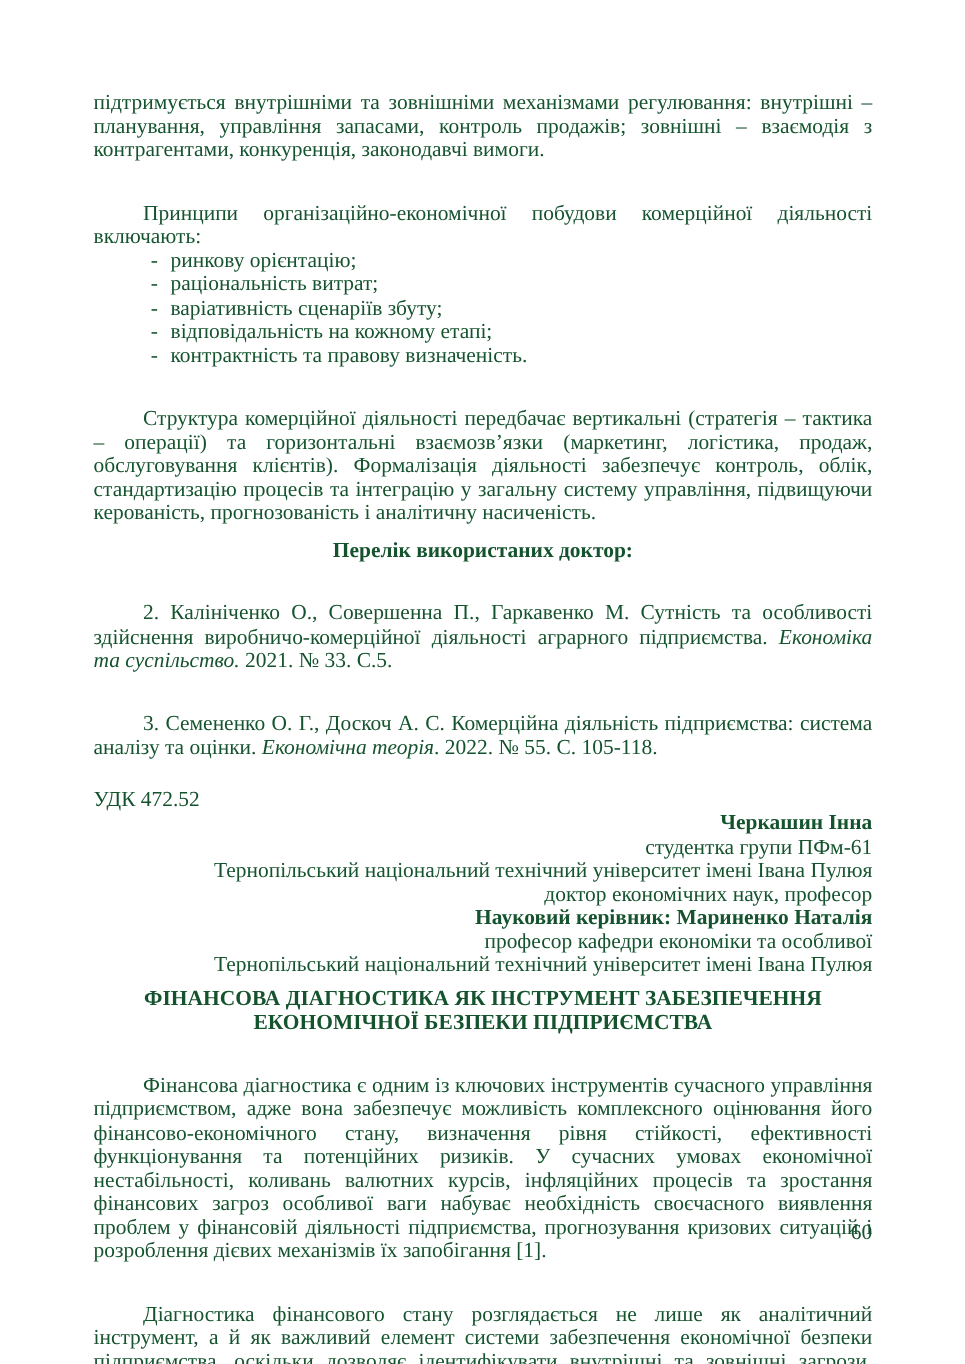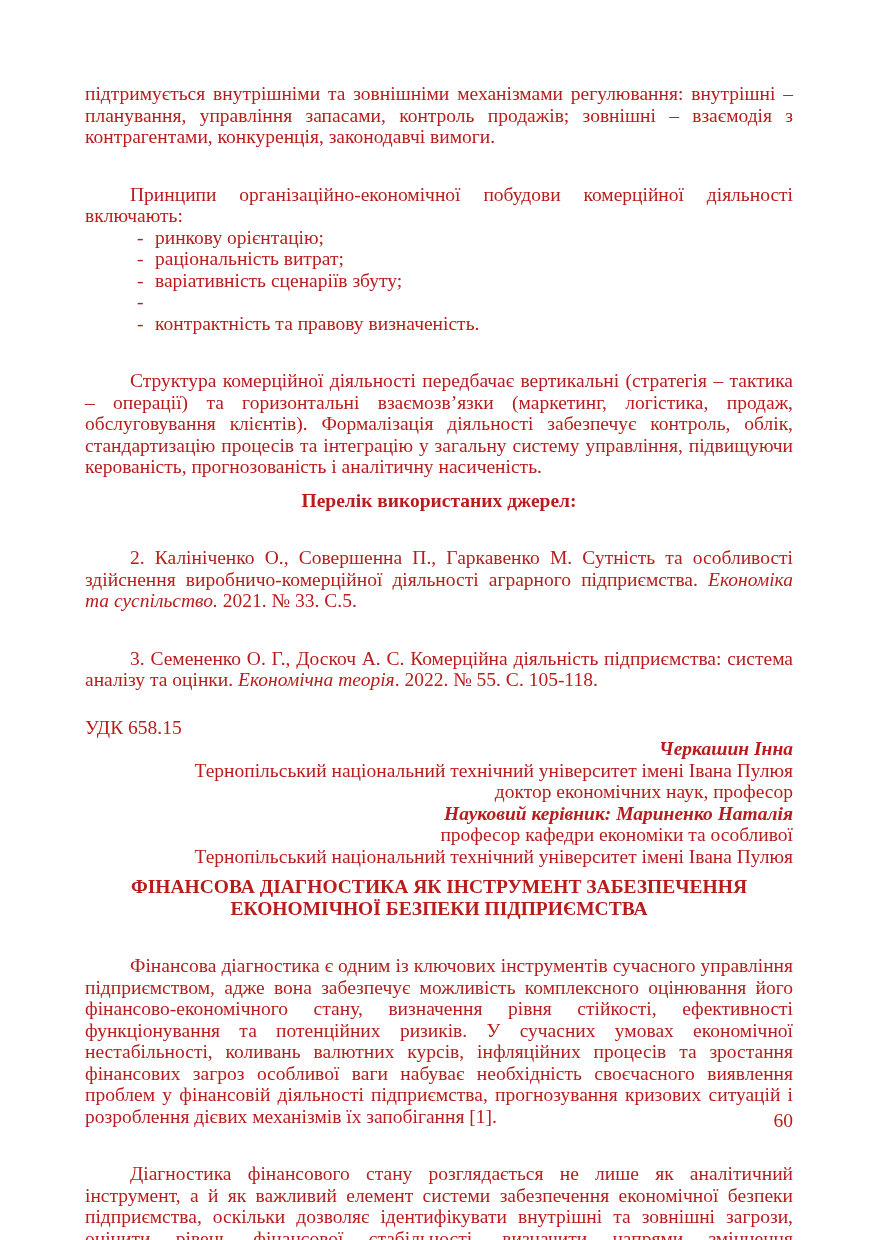--- a/index.html
+++ b/index.html
@@ -1,40 +1,40 @@
 <!DOCTYPE html>
 <html><head>
 <meta charset="utf-8">
 <style>
   html, body { margin: 0; padding: 0; background: #ffffff; }
   .page {
     position: relative;
     width: 877px;
     height: 1240px;
     background: #ffffff;
-    color: #b91c1c;
+    color: #14532d;
     font-family: "Liberation Serif", "DejaVu Serif", serif;
     font-size: 19.5px;
     line-height: 21.5px;
     overflow: hidden;
   }
   .content {
     position: absolute;
     left: 85px;
     right: 84px;
     top: 83px;
   }
   p { margin: 0; text-align: justify; }
   .ind { text-indent: 45px; margin-top: 36px; }
   .list-item { display: flex; padding-left: 52px; text-align: left; }
   .dash { width: 18px; flex: none; }
   .refs-heading { margin-top: 12px; text-align: center; font-weight: bold; }
   .udc-line { margin-top: 26px; text-align: left; }
   .author-line { text-align: right; }
-  .bold { font-weight: bold; font-style: italic; }
+  .bold { font-weight: bold; }
   .article-title { margin-top: 9px; text-align: center; font-weight: bold; }
   em { font-style: italic; }
   .page-number {
     position: absolute;
     top: 1110px;
     right: 84px;
     text-align: right;
   }
 </style>
 </head>
@@ -55,42 +55,44 @@
       <div class="list-item">
         <span class="dash">-</span>
         <span>раціональність витрат;</span>
       </div>
       <div class="list-item">
         <span class="dash">-</span>
         <span>варіативність сценаріїв збуту;</span>
       </div>
       <div class="list-item">
         <span class="dash">-</span>
+        <span>відповідальність на кожному етапі;</span>
       </div>
       <div class="list-item">
         <span class="dash">-</span>
         <span>контрактність та правову визначеність.</span>
       </div>
     </div>
 
     <p class="ind">Структура комерційної діяльності передбачає вертикальні (стратегія – тактика – операції) та горизонтальні взаємозв’язки (маркетинг, логістика, продаж, обслуговування клієнтів). Формалізація діяльності забезпечує контроль, облік, стандартизацію процесів та інтеграцію у загальну систему управління, підвищуючи керованість, прогнозованість і аналітичну насиченість.</p>
 
-    <p class="refs-heading">Перелік використаних джерел:</p>
+    <p class="refs-heading">Перелік використаних доктор:</p>
 
     <p class="ind">
       <span>2. Калініченко О., Совершенна П., Гаркавенко М. Сутність та особливості здійснення виробничо-комерційної діяльності аграрного підприємства. </span><em>Економіка та суспільство.</em><span> 2021. № 33. С.5.</span>
     </p>
     <p class="ind">
       <span>3. Семененко О. Г., Доскоч А. С. Комерційна діяльність підприємства: система аналізу та оцінки. </span><em>Економічна теорія</em><span>. 2022. № 55. С. 105-118.</span>
     </p>
 
-    <p class="udc-line">УДК 658.15</p>
+    <p class="udc-line">УДК 472.52</p>
 
     <div>
       <p class="author-line bold">Черкашин Інна</p>
+      <p class="author-line">студентка групи ПФм-61</p>
       <p class="author-line">Тернопільський національний технічний університет імені Івана Пулюя</p>
       <p class="author-line">доктор економічних наук, професор</p>
       <p class="author-line bold">Науковий керівник: Мариненко Наталія</p>
       <p class="author-line">професор кафедри економіки та особливої</p>
       <p class="author-line">Тернопільський національний технічний університет імені Івана Пулюя</p>
     </div>
 
     <p class="article-title">ФІНАНСОВА ДІАГНОСТИКА ЯК ІНСТРУМЕНТ ЗАБЕЗПЕЧЕННЯ ЕКОНОМІЧНОЇ БЕЗПЕКИ ПІДПРИЄМСТВА</p>
 
     <p class="ind">Фінансова діагностика є одним із ключових інструментів сучасного управління підприємством, адже вона забезпечує можливість комплексного оцінювання його фінансово-економічного стану, визначення рівня стійкості, ефективності функціонування та потенційних ризиків. У сучасних умовах економічної нестабільності, коливань валютних курсів, інфляційних процесів та зростання фінансових загроз особливої ваги набуває необхідність своєчасного виявлення проблем у фінансовій діяльності підприємства, прогнозування кризових ситуацій і розроблення дієвих механізмів їх запобігання [1].</p>

